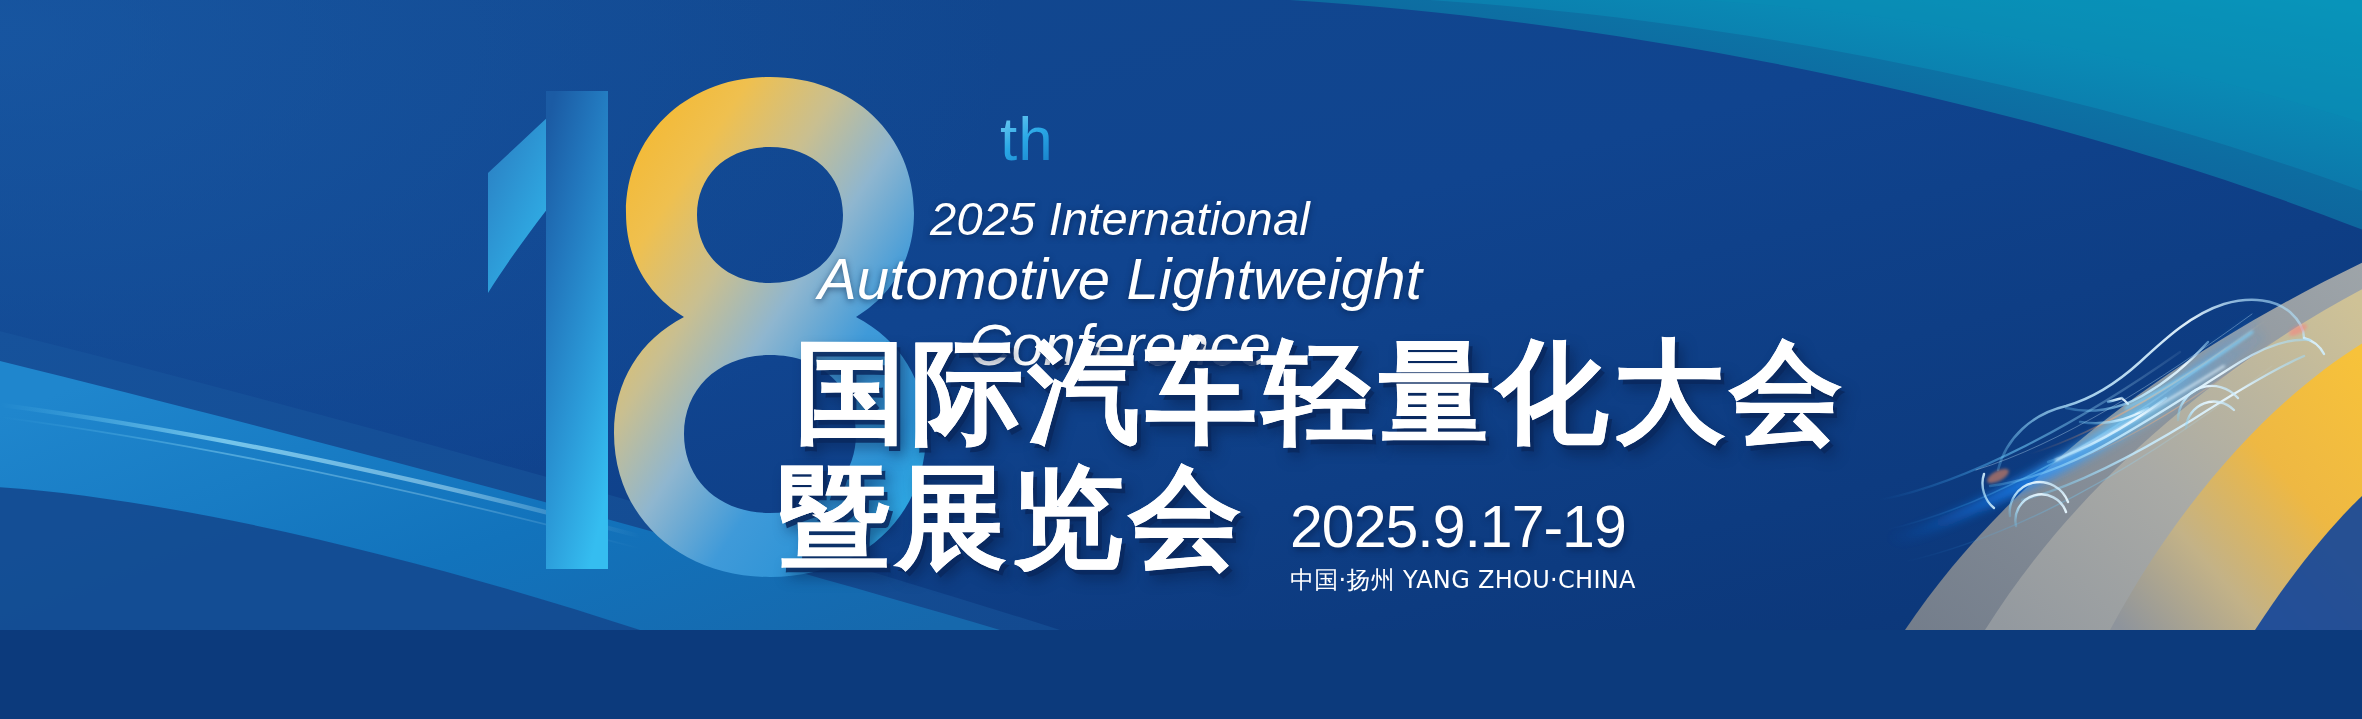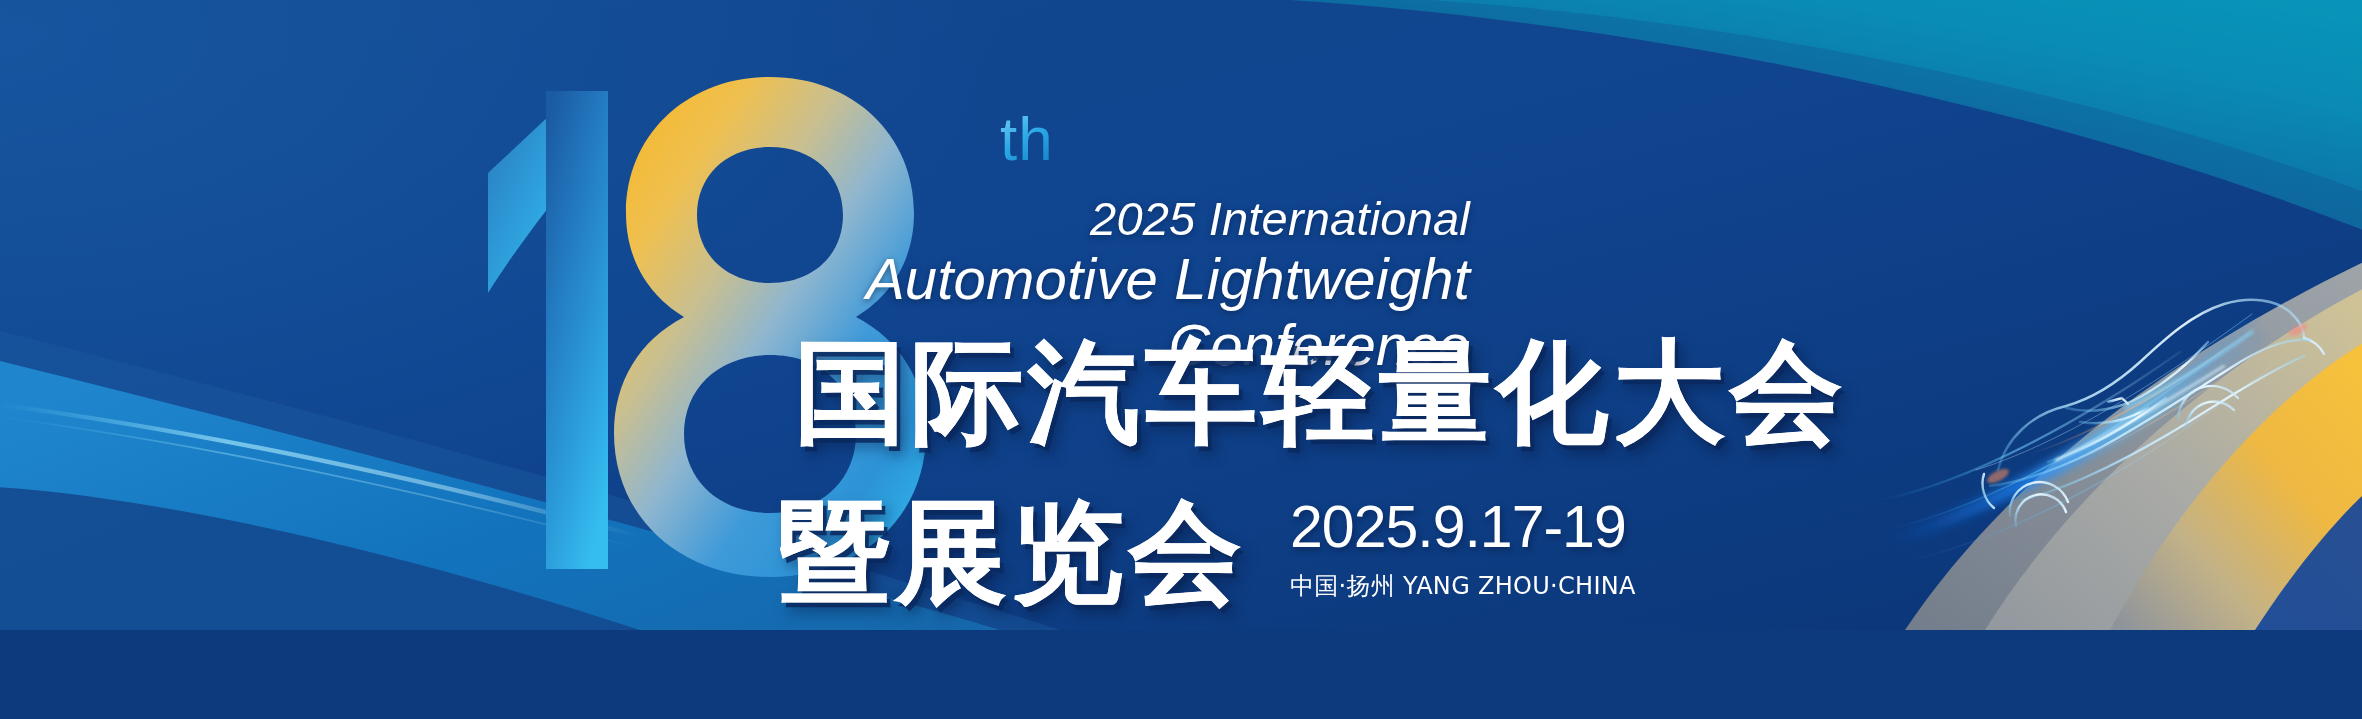--- a/index.html
+++ b/index.html
@@ -50,21 +50,21 @@
     background-clip:text;
     color:transparent;
     font-family:"Liberation Sans","DejaVu Sans",sans-serif;
   }
 
   .eng-block{
     position:absolute;
     left:770px;
     top:192px;
     width:700px;
-    text-align:right;
+    text-align:center;
     color:#ffffff;
     font-style:italic;
     font-weight:400;
     line-height:1.14;
     letter-spacing:0.2px;
     text-shadow:0 2px 6px rgba(4,26,62,.55);
   }
   .eng-l1{font-size:47px;display:block;}
   .eng-l2{font-size:58px;display:block;}
   .eng-l3{font-size:47px;display:block;}
@@ -83,21 +83,21 @@
     text-shadow:
       4px 5px 0 rgba(9,40,94,.85),
       7px 9px 14px rgba(5,25,66,.55);
     margin-left: 16px;
     -webkit-text-stroke:0.5px #fff;
   }
 
   .cn-line2{
     position:absolute;
     left:778px;
-    top:496px;
+    top:461px;
     font-size:112px;
     font-weight:700;
     color:#ffffff;
     letter-spacing:5px;
     line-height:1;
     white-space:nowrap;
     font-family:"DejaVu Sans","Liberation Sans",sans-serif;
     text-shadow:
       4px 5px 0 rgba(9,40,94,.85),
       7px 9px 14px rgba(5,25,66,.55);
@@ -114,21 +114,21 @@
   .date-main{
     display:block;
     font-size:59px;
     font-weight:400;
     letter-spacing:-1px;
     font-family:"Liberation Sans","DejaVu Sans",sans-serif;
     text-shadow:2px 3px 6px rgba(6,28,70,.6);
   }
   .date-sub{
     display:block;
-    margin-top:17px;
+    margin-top:11px;
     font-size:24px;
     font-weight:400;
     letter-spacing:.3px;
     font-family:"DejaVu Sans","Liberation Sans",sans-serif;
     white-space:nowrap;
   }
 
   .car-art{
     position:absolute;
     left:1880px;

